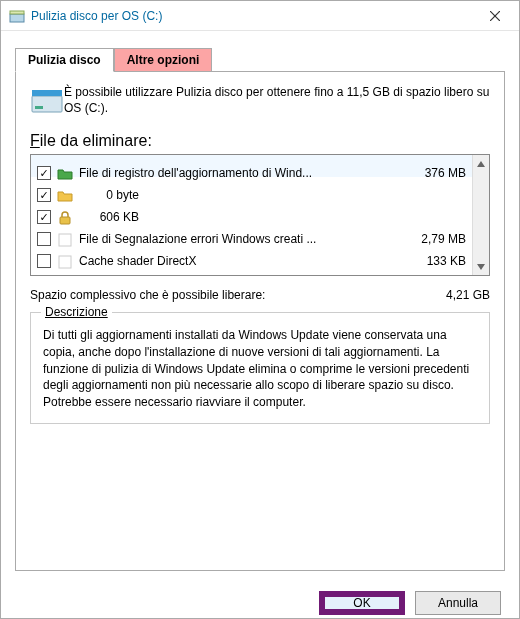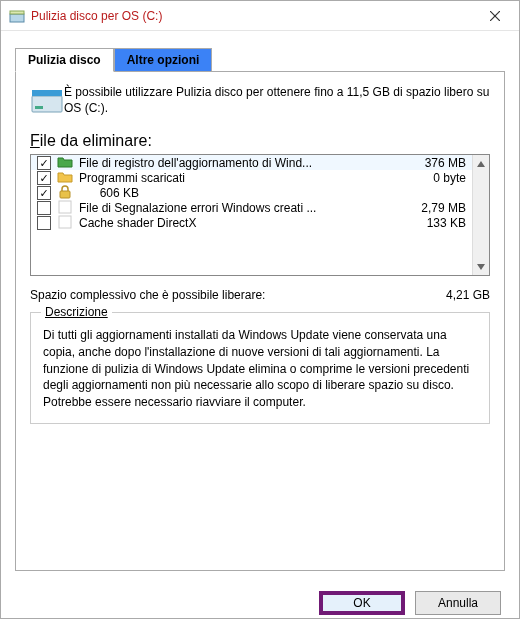--- a/index.html
+++ b/index.html
@@ -14,21 +14,21 @@
   }
   .titlebar {
     height: 30px;
     display: flex;
     align-items: center;
     padding: 0 4px 0 8px;
     background: #fff;
     border-bottom: 1px solid #e5e5e5;
   }
   .titlebar .icon { width: 16px; height: 16px; margin-right: 6px; }
-  .titlebar .title { flex: 1; font-size: 12px; color: #b91c1c; }
+  .titlebar .title { flex: 1; font-size: 12px; color: #0369a1; }
   .close-btn {
     width: 40px; height: 28px;
     display: flex; align-items: center; justify-content: center;
     color: #333;
   }
   .close-btn svg { width: 10px; height: 10px; }
   .content { padding: 10px 14px 10px 14px; }
   .tabs {
     display: flex;
     position: relative;
@@ -38,21 +38,21 @@
     padding: 4px 12px;
     border: 1px solid #aaa;
     border-bottom: none;
     background: #fff;
     font-size: 12px;
     position: relative;
     top: 1px;
     font-weight: bold;
   }
   .tab.active { background: #fff; z-index: 2; border-bottom: 1px solid #fff; }
-  .tab.inactive { background: #3b82f6; color: #000; }
+  .tab.inactive { background: #fca5a5; color: #000; }
   .tabpanel {
     border: 1px solid #aaa;
     padding: 12px 14px 14px 14px;
     min-height: 500px;
     position: relative;
   }
   .intro {
     display: flex;
     margin-bottom: 14px;
   }
@@ -63,23 +63,23 @@
   .filelist {
     border: 1px solid #888;
     height: 122px;
     overflow: hidden;
     position: relative;
     background: #fff;
   }
   .filelist-inner { position: absolute; left:0; top:0; right:17px; bottom:0; }
   .filerow {
     display: flex;
-    align-items: flex-end;
+    align-items: flex-start;
     height: 15px;
-    padding: 0 6px;
+    padding: 11px 6px;
     gap: 6px;
     font-size: 12px;
   }
   .filerow.hl { background: #f0f8ff; }
   .chk {
     width: 14px; height: 14px;
     border: 1px solid #555;
     display: flex; align-items: center; justify-content: center;
     background: #fff;
   }
@@ -131,21 +131,21 @@
     padding: 10px 18px 12px 0;
   }
   .btn {
     min-width: 86px;
     height: 24px;
     border: 1px solid #999;
     background: #e9e9e9;
     font-size: 12px;
     display:flex; align-items:center; justify-content:center;
   }
-  .btn.primary { border: 4px solid #701a75; background:#e5f1fb; }
+  .btn.primary { border: 6px solid #701a75; background:#e5f1fb; }
 </style>
 </head>
 <body>
 
 <div class="titlebar">
   <span class="icon">
     <svg viewBox="0 0 16 16">
         <rect x="1" y="6" width="14" height="8" fill="#b8d7e8" stroke="#5a8aa8"></rect>
         <rect x="1" y="3" width="14" height="3" fill="#dbe8b0" stroke="#8aa85a"></rect>
       </svg>
@@ -191,21 +191,20 @@
             <span class="filename">File di registro dell'aggiornamento di Wind...</span>
             <span class="filesize">376 MB</span>
           </div>
           <div class="filerow">
             <span class="chk checked"></span>
             <span class="fileicon">
               <svg width="16" height="16" viewBox="0 0 16 16">
                 <path d="M1 4h5l1 2h8v7H1z" fill="#f2c44b" stroke="#c79a2a"></path>
               </svg>
             </span>
-            <span class="filename">Programmi scaricati</span>
             <span class="filesize">0 byte</span>
           </div>
           <div class="filerow">
             <span class="chk checked"></span>
             <span class="fileicon">
               <svg width="16" height="16" viewBox="0 0 16 16">
                 <rect x="3" y="7" width="10" height="7" rx="1" fill="#e8c14a" stroke="#b8912a"></rect>
                 <path d="M5 7V5a3 3 0 016 0v2" fill="none" stroke="#b8912a" stroke-width="1.5"></path>
               </svg>
             </span>

